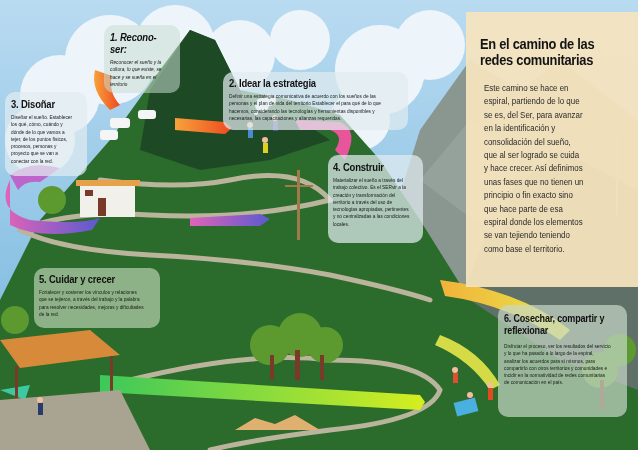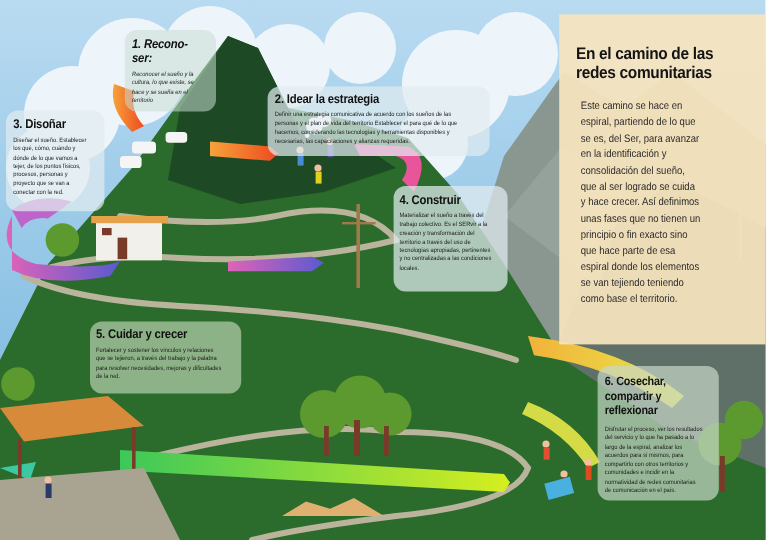--- a/index.html
+++ b/index.html
@@ -4,21 +4,21 @@
 <style>
   html, body { margin:0; padding:0; }
   body { width:638px; height:450px; overflow:hidden; position:relative;
          font-family: "Liberation Sans", "DejaVu Sans", sans-serif; }
   .scene { position:absolute; inset:0; width:638px; height:450px; }
   .box { position:absolute; box-sizing:border-box; border-radius:10px; color:#1b1b1b; }
   .box h3 { margin:0 0 4px 0; font-family:"Liberation Sans", sans-serif; font-weight:700;
             font-size:10.5px; letter-spacing:-0.2px; color:#111; transform:scaleX(0.9); transform-origin:left; }
   .box p { margin:0; font-size:5.2px; line-height:7.3px; transform:scaleX(0.92); transform-origin:left; }
   .light { background:rgba(225,235,240,0.72); }
-  .greenbox { background:rgba(180,205,170,0.72);margin-left:41px; }
+  .greenbox { background:rgba(180,205,170,0.72); }
   .main-panel { position:absolute; left:466px; top:12px; width:184px; height:275px;
                 background:rgba(246,228,190,0.93); box-sizing:border-box; padding:24px 14px 10px 14px; }
   .main-panel h1 { margin:0 0 14px 0; font-size:14px; line-height:16px; font-weight:700; color:#141414;
                    letter-spacing:-0.3px; transform:scaleX(0.92); transform-origin:left; }
   .main-panel p { margin:0 0 0 4px; font-size:9px; line-height:13.4px; color:#2a2a2a;
                   transform:scaleX(0.88); transform-origin:left; white-space:nowrap; }
 </style>
 </head>
 <body>
 
@@ -165,21 +165,21 @@
 <div class="box light" style="left:328px;top:155px;width:95px;height:88px;padding:6px 5px;">
   <h3>4. Construir</h3>
   <p>Materializar el sueño a través del trabajo colectivo. Es el SERvir a la creación y transformación del territorio a través del uso de tecnologías apropiadas, pertinentes y no centralizadas a las condiciones locales.</p>
 </div>
 
 <div class="box greenbox" style="left:34px;top:268px;width:126px;height:60px;padding:5px 5px;">
   <h3>5. Cuidar y crecer</h3>
   <p>Fortalecer y sostener los vínculos y relaciones que se tejieron, a través del trabajo y la palabra para resolver necesidades, mejoras y dificultades de la red.</p>
 </div>
 
-<div class="box light" style="left:498px;top:305px;width:101px;height:112px;padding:8px 6px;background:rgba(200,215,200,0.7);">
+<div class="box light" style="left:498px;top:305px;width:129px;height:112px;padding:8px 6px;background:rgba(200,215,200,0.7);">
   <h3 style="font-size:10px;line-height:12px;">6. Cosechar, compartir y reflexionar</h3>
   <p style="margin-top:6px;">Disfrutar el proceso, ver los resultados del servicio y lo que ha pasado a lo largo de la espiral, analizar los acuerdos para sí mismos, para compartirlo con otros territorios y comunidades e incidir en la normatividad de redes comunitarias de comunicación en el país.</p>
 </div>
 
 <div class="main-panel">
   <h1>En el camino de las redes comunitarias</h1>
   <div>
     <p>Este camino se hace en</p>
     <p>espiral, partiendo de lo que</p>
     <p>se es, del Ser, para avanzar</p>

